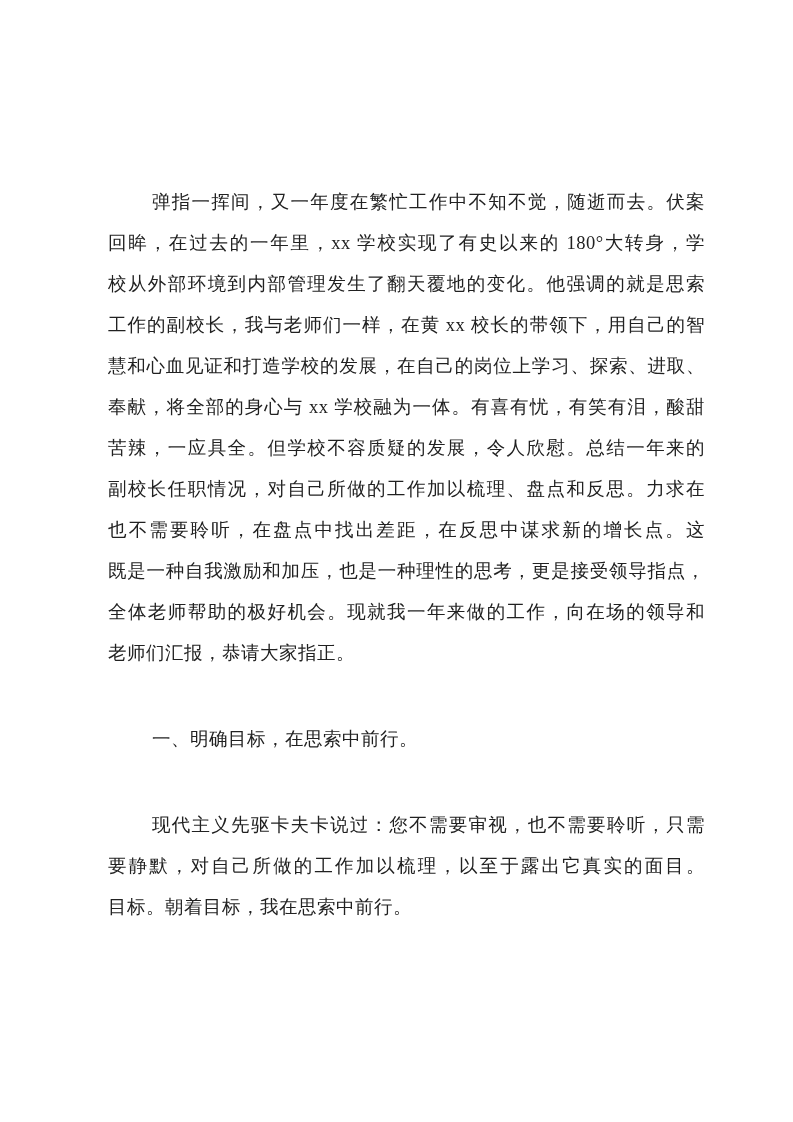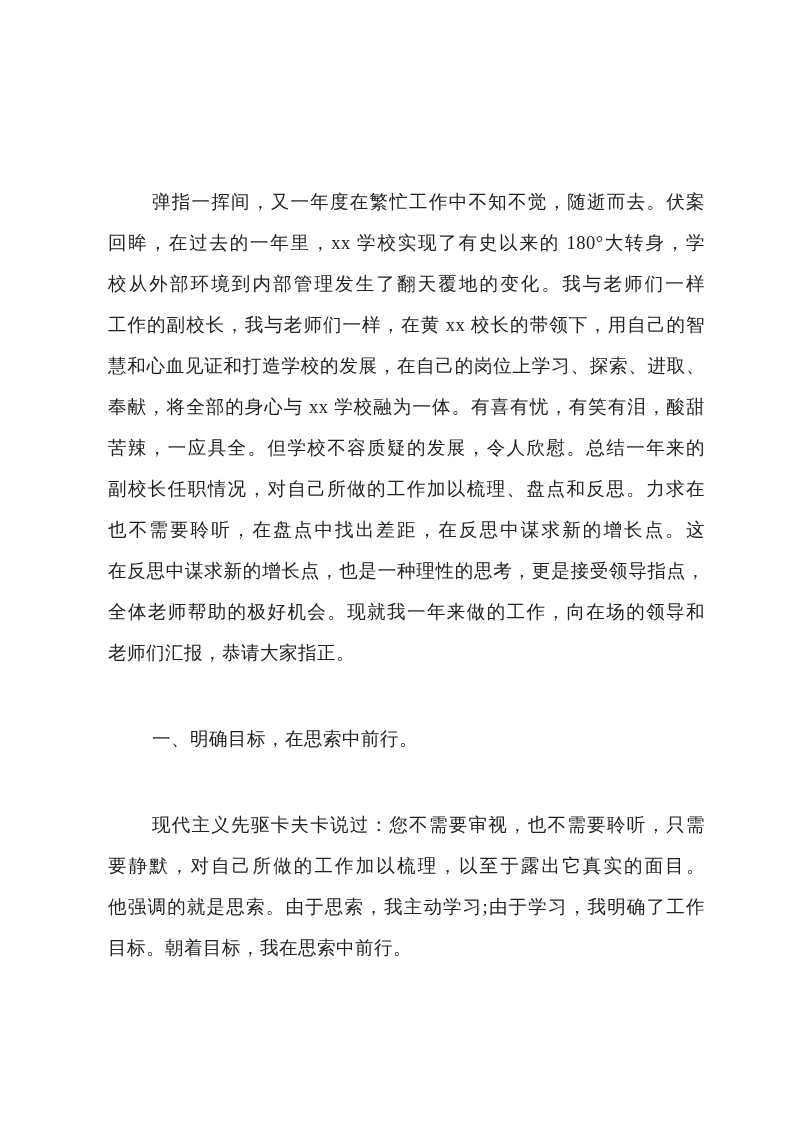--- a/index.html
+++ b/index.html
@@ -43,36 +43,35 @@
   }
 </style>
 </head>
 <body>
 
 <div class="page">
 
   <div class="para">
     <div class="line indent">弹指一挥间，又一年度在繁忙工作中不知不觉，随逝而去。伏案</div>
     <div class="line">回眸，在过去的一年里，xx 学校实现了有史以来的 180°大转身，学</div>
-    <div class="line">校从外部环境到内部管理发生了翻天覆地的变化。我与老师们一样</div>
+    <div class="line">校从外部环境到内部管理发生了翻天覆地的变化。他强调的就是思索</div>
     <div class="line">工作的副校长，我与老师们一样，在黄 xx 校长的带领下，用自己的智</div>
     <div class="line">慧和心血见证和打造学校的发展，在自己的岗位上学习、探索、进取、</div>
     <div class="line">奉献，将全部的身心与 xx 学校融为一体。有喜有忧，有笑有泪，酸甜</div>
     <div class="line">苦辣，一应具全。但学校不容质疑的发展，令人欣慰。总结一年来的</div>
     <div class="line">副校长任职情况，对自己所做的工作加以梳理、盘点和反思。力求在</div>
     <div class="line">也不需要聆听，在盘点中找出差距，在反思中谋求新的增长点。这</div>
-    <div class="line">在反思中谋求新的增长点，也是一种理性的思考，更是接受领导指点，</div>
+    <div class="line">既是一种自我激励和加压，也是一种理性的思考，更是接受领导指点，</div>
     <div class="line">全体老师帮助的极好机会。现就我一年来做的工作，向在场的领导和</div>
     <div class="line short">老师们汇报，恭请大家指正。</div>
   </div>
 
   <div class="para">
     <div class="line indent short">一、明确目标，在思索中前行。</div>
   </div>
 
   <div class="para">
     <div class="line indent">现代主义先驱卡夫卡说过：您不需要审视，也不需要聆听，只需</div>
     <div class="line">要静默，对自己所做的工作加以梳理，以至于露出它真实的面目。</div>
-    <div class="line">他强调的就是思索。由于思索，我主动学习;由于学习，我明确了工作</div>
     <div class="line short">目标。朝着目标，我在思索中前行。</div>
   </div>
 
 </div>
 
 </body></html>

